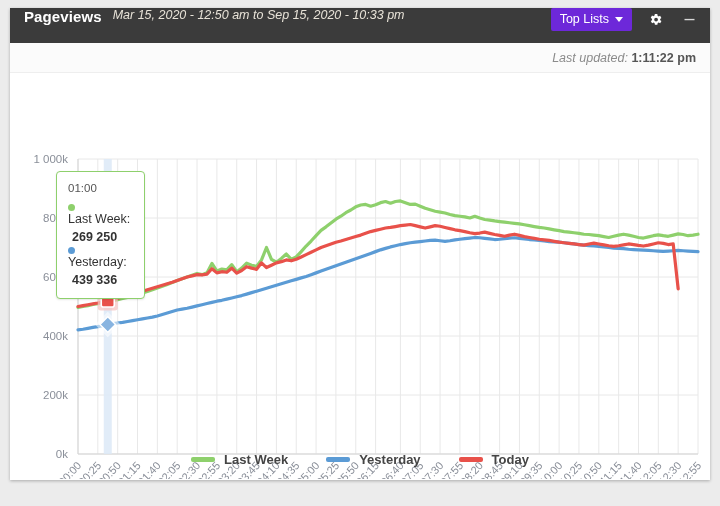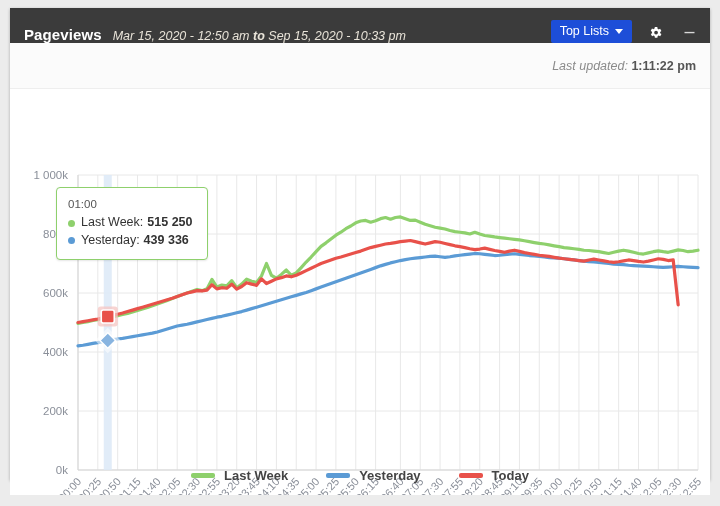--- a/index.html
+++ b/index.html
@@ -22,43 +22,43 @@
     box-shadow: 0 1px 3px rgba(0,0,0,0.28);
     box-sizing: border-box;
   }
 
   
   #widget-header {
     position: relative;
     height: 35px;
     background: #3b3b3b;
     display: flex;
-    align-items: flex-end;
+    align-items: flex-start;
     padding: 0 10px 0 14px;
     box-sizing: border-box;
   }
   #title {
     color: #ffffff;
     font-size: 15px;
     font-weight: bold;
     letter-spacing: .1px;
     white-space: nowrap;
   }
   #daterange {
     color: #e8e3d8;
     font-size: 12.5px;
     font-style: italic;
     margin-left: 11px;
     white-space: nowrap;
   }
-  #daterange b { font-weight: bold; font-style: italic; }
+  #daterange b { font-weight: normal; font-style: italic; }
   #header-spacer { flex: 1 1 auto; }
 
   .hdr-btn {
-    background: #1d4ed8;
+    background: #6d28d9;
     color: #ffffff;
     font-size: 12.5px;
     border: none;
     border-radius: 2px;
     padding: 4px 9px 5px 9px;
     cursor: pointer;
     white-space: nowrap;
     font-family: "Liberation Sans", sans-serif;
     display: flex;
     align-items: center;
@@ -74,21 +74,21 @@
   .icon-btn {
     width: 22px; height: 22px;
     margin-left: 12px;
     display: flex; align-items: center; justify-content: center;
     cursor: pointer;
   }
   .icon-btn svg { display: block; }
 
   
   #subheader {
-    height: 46px;
+    height: 30px;
     background: #fbfbfb;
     border-bottom: 1px solid #eeeeee;
     display: flex;
     align-items: center;
     justify-content: flex-end;
     padding-right: 14px;
     box-sizing: border-box;
   }
   #lastupdated {
     font-size: 12.5px;
@@ -120,22 +120,22 @@
     background: #ffffff;
     border: 1px solid #8ed06c;
     border-radius: 4px;
     padding: 8px 14px 9px 11px;
     box-shadow: 0 1px 2px rgba(0,0,0,0.10);
     font-size: 12.5px;
     color: #333333;
     line-height: 1.42;
     white-space: nowrap;
   }
-  #tt-time { color: #555555; font-size: 11.5px; margin-bottom: 2px; }
-  .tt-row { display: flex; align-items: center; }
+  #tt-time { color: #555555; font-size: 11.5px; margin-bottom: 8px; }
+  .tt-row { display: flex; align-items: flex-start; flex-direction: column; }
   .tt-dot {
     width: 7px; height: 7px; border-radius: 50%;
     margin-right: 6px; flex: 0 0 auto;
   }
   .tt-val { font-weight: bold; margin-left: 4px; }
 
   
   #legend {
     position: absolute;
     left: 0; right: 0;
@@ -281,21 +281,21 @@
         <rect x="87.76" y="217.439815" width="20" height="20" rx="3" fill="#f6c6c3" opacity="0.75"></rect>
         <rect x="91.26" y="220.939815" width="13" height="13" rx="2" fill="#e8514a" stroke="#ffffff" stroke-width="1.6"></rect>
       </svg>
 
     <div id="tooltip">
       <div id="tt-time">01:00</div>
       <div id="tt-rows">
           <div class="tt-row">
             <span class="tt-dot" style="background: rgb(142, 208, 108);"></span>
             <span>Last Week:</span>
-            <span class="tt-val">515 250</span>
+            <span class="tt-val">269 250</span>
           </div>
           <div class="tt-row">
             <span class="tt-dot" style="background: rgb(91, 155, 213);"></span>
             <span>Yesterday:</span>
             <span class="tt-val">439 336</span>
           </div>
         </div>
     </div>
 
     <div id="legend">

